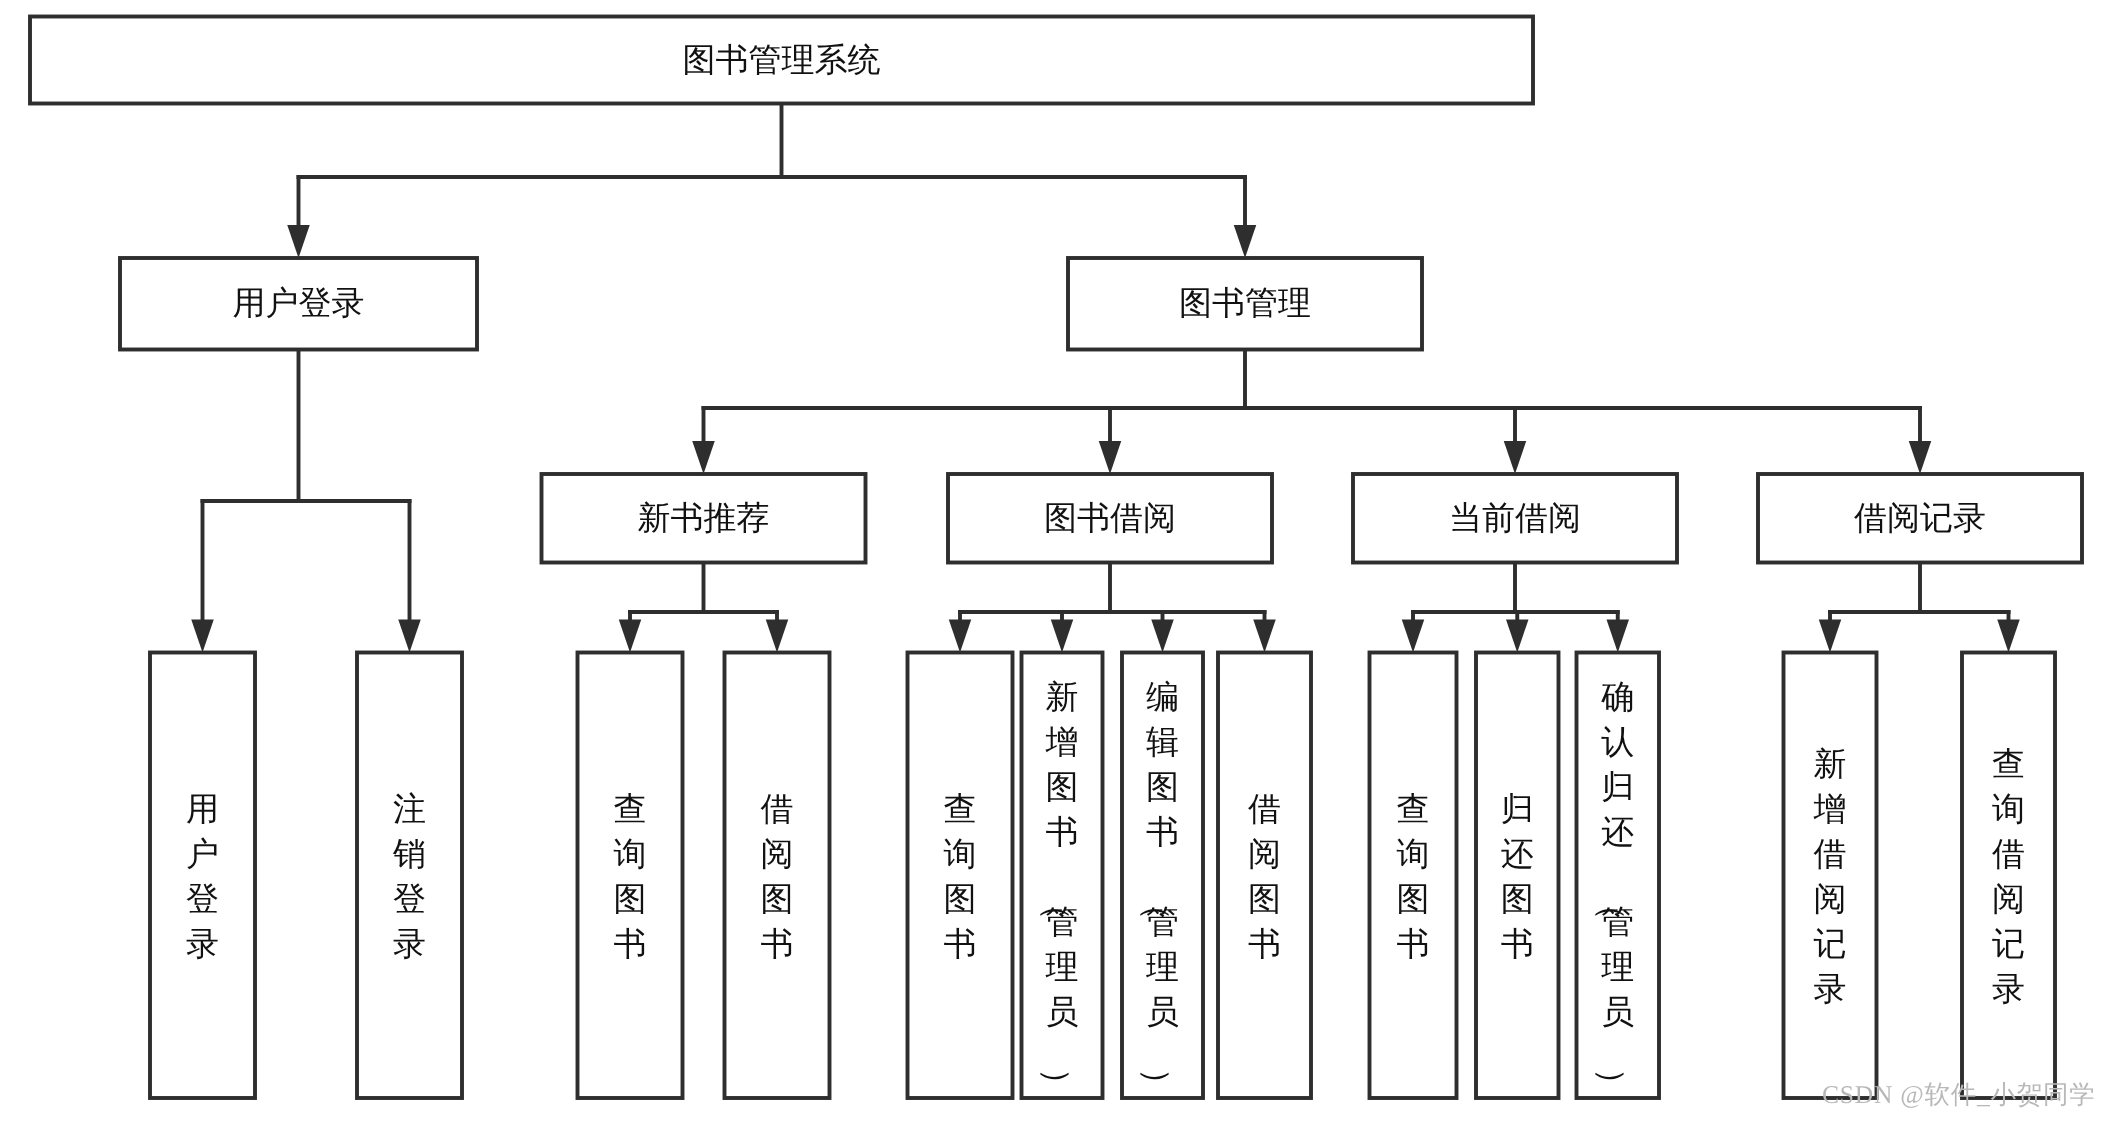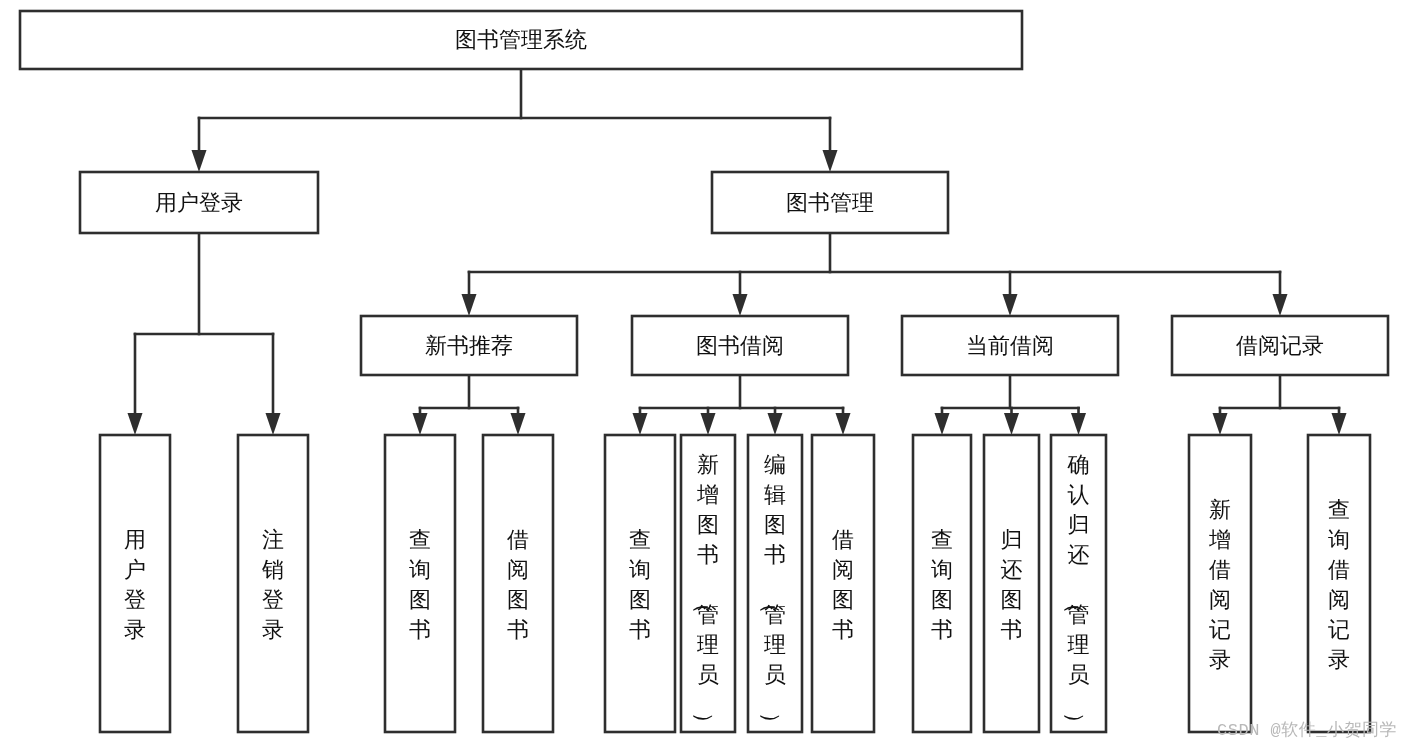--- a/index.html
+++ b/index.html
@@ -53,21 +53,21 @@
   text.node-label-v {
     fill: #111111;
     font-family: "DejaVu Sans", "Liberation Sans", sans-serif;
     font-size: 22px;
     text-anchor: middle;
   }
   .watermark {
     position: absolute;
     right: 8px;
     bottom: 6px;
-    font-family: Liberation Mono, monospace;
+    font-family: Liberation Serif, serif;
     font-size: 17px;
     color: #b8b8b8;
     letter-spacing: 0.5px;
     white-space: nowrap;
     user-select: none;
   }
 </style>
 </head>
 <body>
 

